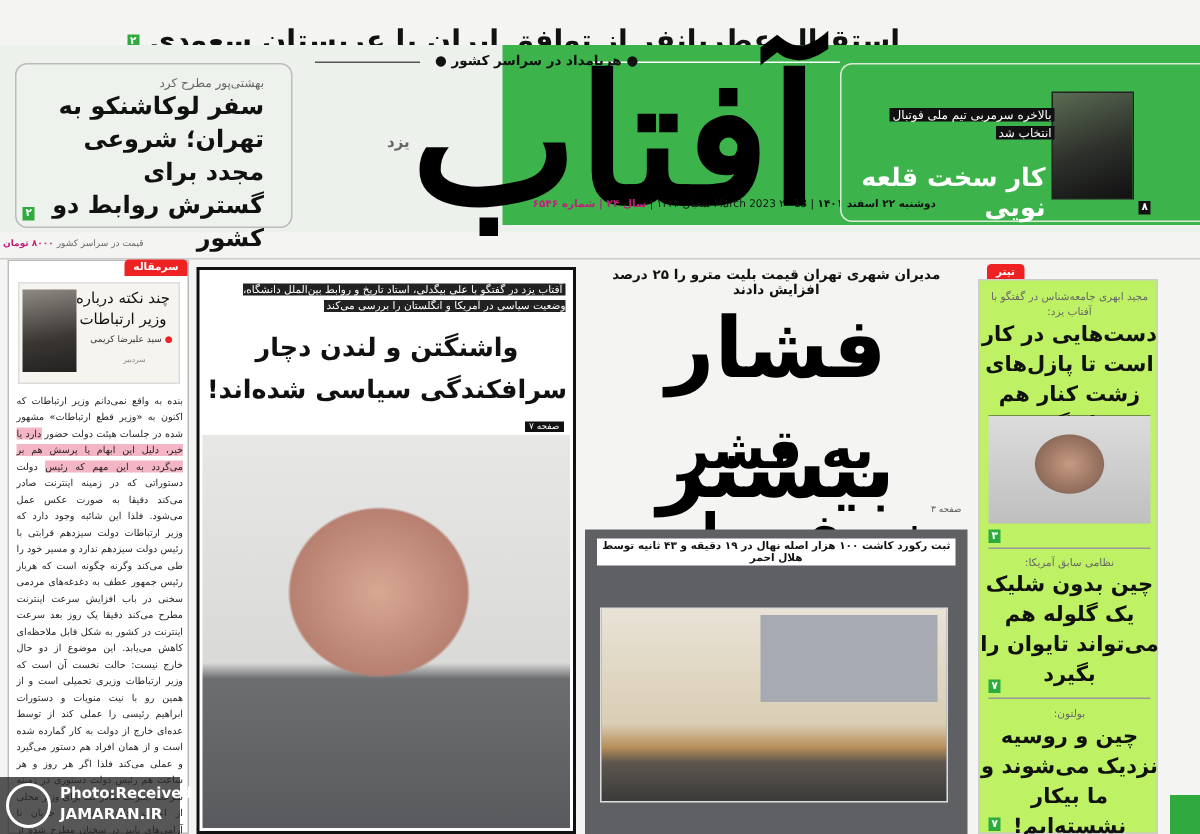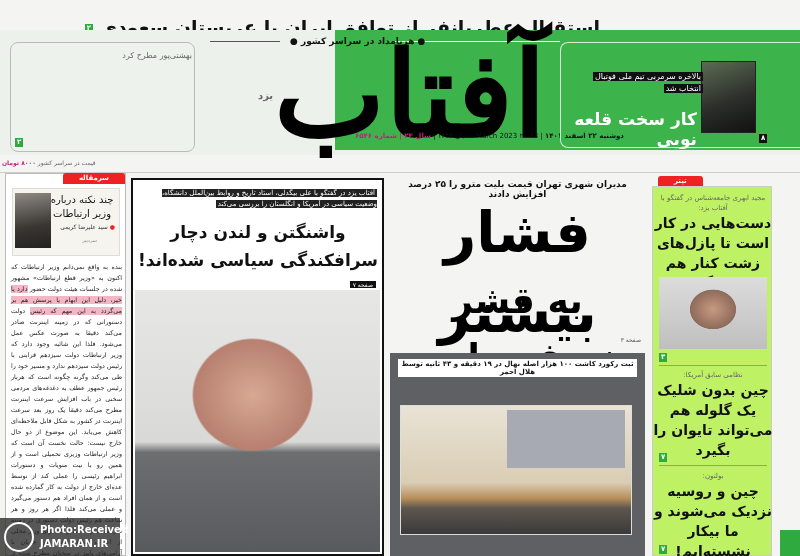--- a/index.html
+++ b/index.html
@@ -8,33 +8,33 @@
 .topline{left:200px;top:16px;width:400px;height:26px;text-align:center;font-weight:bold;font-size:19px;color:#111;white-space:nowrap}
 .pg{display:inline-block;background:#2eaa3e;color:#fff;font-size:7px;padding:0 2px;line-height:9px;font-weight:bold;vertical-align:middle}
 .pg.dark{background:#111}
 .masthead{left:0;top:30px;width:800px;height:125px;background:#edf1ec}
 .greenband{position:absolute;left:335px;top:0;width:465px;height:120px;background:#3db34b}
 .logo{position:absolute;left:250px;top:-10px;width:320px;height:160px;font-family:Liberation Sans, sans-serif;font-weight:bold;font-size:118px;color:#000;line-height:150px;text-align:center;letter-spacing:-4px}
 .slogan{position:absolute;left:290px;top:6px;font-size:9px;font-weight:bold;color:#111}
 .sloganline{position:absolute;top:11px;height:1px;background:#555}
 .dateline{position:absolute;left:355px;top:102px;font-size:7px;color:#111;white-space:nowrap}
 .dateline .mag{color:#c0207a;font-weight:bold}
-.leftbox{position:absolute;left:10px;top:12px;width:185px;height:110px;border:1.5px solid #bbb;border-radius:8px;background:#eef2ed;padding:8px 2px;text-align:right}
+.leftbox{position:absolute;left:10px;top:12px;width:185px;height:110px;border:1.5px solid #bbb;border-radius:8px;background:#eef2ed;padding:8px 18px;text-align:right}
 .leftbox .kicker{font-size:8px;color:#666}
 .leftbox .hl{font-size:16px;font-weight:bold;color:#111;line-height:22px}
 .rightbox{position:absolute;left:560px;top:12px;width:240px;height:106px;border:1.5px solid #d8ecd8;border-right:none;border-radius:8px 0 0 8px}
 .rb-photo{position:absolute;left:140px;top:18px;width:55px;height:72px;background:linear-gradient(160deg,#5b6b53,#2c2f2a 55%,#111);border:1px solid #222}
 .rb-kicker{position:absolute;left:32px;top:28px;font-size:8px;line-height:12px;text-align:right;color:#fff}
 .rb-kicker span{background:#111;padding:0 2px}
 .rb-hl{position:absolute;left:4px;top:66px;width:132px;font-size:17px;font-weight:bold;color:#fff;text-align:right}
 .subline{left:0;top:155px;width:800px;height:18px;border-bottom:1px solid #ccc}
 .price{position:absolute;left:2px;top:4px;font-size:6px;color:#666}
 .price b{color:#c0207a}
 .col-left{left:5px;top:173px;width:121px;height:383px;background:#fff;border:1px solid #bbb}
-.redtab{position:absolute;height:11px;background:#e22;color:#fff;font-size:7px;padding:0 16px;line-height:11px;border-radius:3px 3px 0 0;font-weight:bold}
+.redtab{position:absolute;height:11px;background:#e22;color:#fff;font-size:7px;padding:0 6px;line-height:11px;border-radius:3px 3px 0 0;font-weight:bold}
 .ed-head{position:absolute;left:6px;top:14px;width:108px;height:68px;background:#f6f4ef;border:1px solid #ddd}
 .ed-photo{position:absolute;left:2px;top:4px;width:36px;height:55px;background:linear-gradient(170deg,#8f8a84,#3a3632 60%,#222)}
 .ed-title{position:absolute;right:4px;top:4px;width:66px;text-align:center;font-size:10px;font-weight:normal;line-height:14px;color:#111}
 .ed-author{position:absolute;right:4px;top:34px;font-size:6px;color:#333}
 .ed-author::before{content:"● ";color:#e22}
 .ed-body{position:absolute;left:5px;top:88px;width:111px;font-size:6.4px;line-height:11px;color:#222;text-align:justify}
 .ed-body .hlp{background:#f4b5c5}
 .watermark{position:absolute;left:0;top:518px;width:120px;height:38px;background:rgba(40,40,40,.78);color:#fff}
 .wm-logo{position:absolute;left:4px;top:4px;width:30px;height:30px;border:2px solid #fff;border-radius:50%}
 .wm-t1{position:absolute;left:40px;top:6px;font-size:10px;font-weight:bold;direction:ltr}
@@ -81,20 +81,21 @@
   <div style="position:absolute;left:258px;top:60px;font-size:10px;color:#666;font-weight:bold">یزد</div>
   <div class="dateline">
     <b>دوشنبه ۲۲ اسفند ۱۴۰۱</b> |
     <span>13 March 2023</span>
     <span>۲۰ شعبان ۱۴۴۴</span> |
     <span class="mag">سال ۲۴ | شماره ۶۵۴۶</span>
   </div>
 
   <div class="leftbox">
     <div class="kicker">بهشتی‌پور مطرح کرد</div>
+    <div class="hl">سفر لوکاشنکو به تهران؛ شروعی مجدد برای گسترش روابط دو کشور</div>
     <span class="pg" style="position:absolute;left:4px;bottom:4px">۲</span>
   </div>
 
   <div class="rightbox">
     <div class="rb-photo"></div>
     <div class="rb-kicker">
       <span>بالاخره سرمربی تیم ملی فوتبال</span><br>
       <span>انتخاب شد</span>
     </div>
     <div class="rb-hl">کار سخت قلعه نویی</div>

